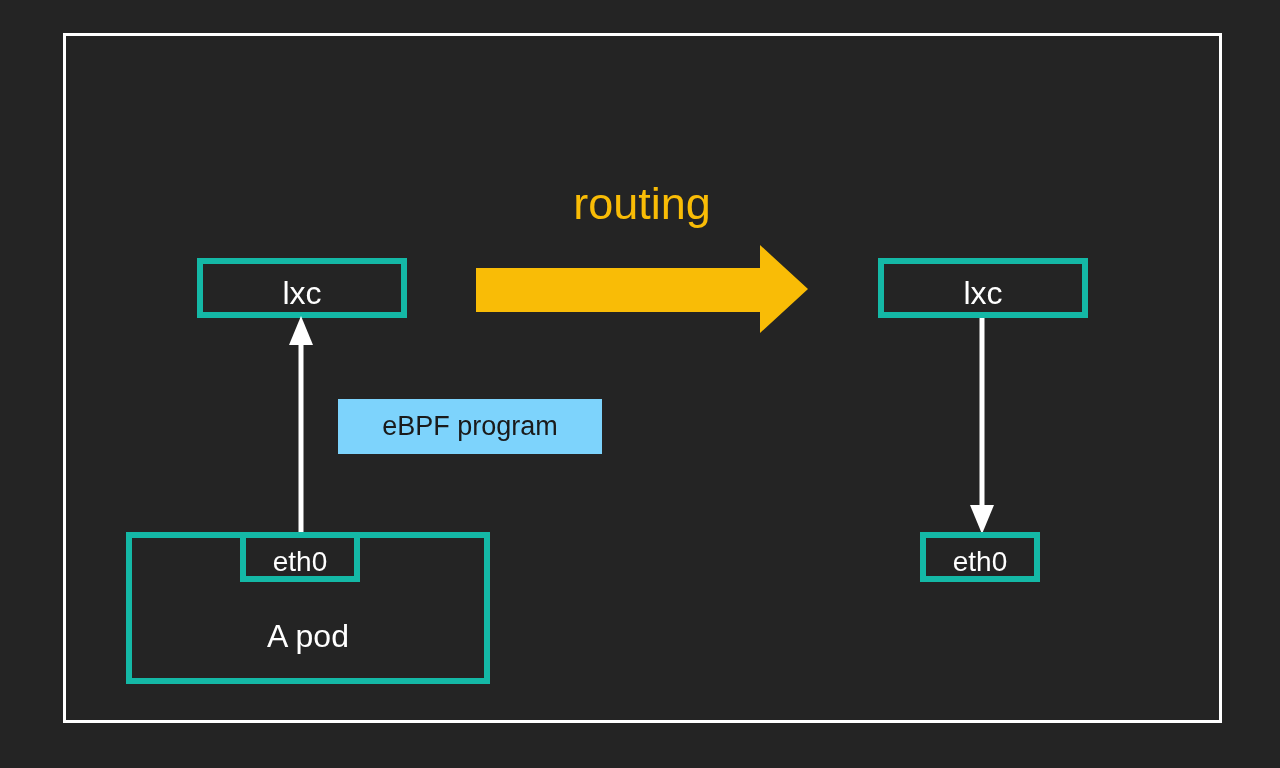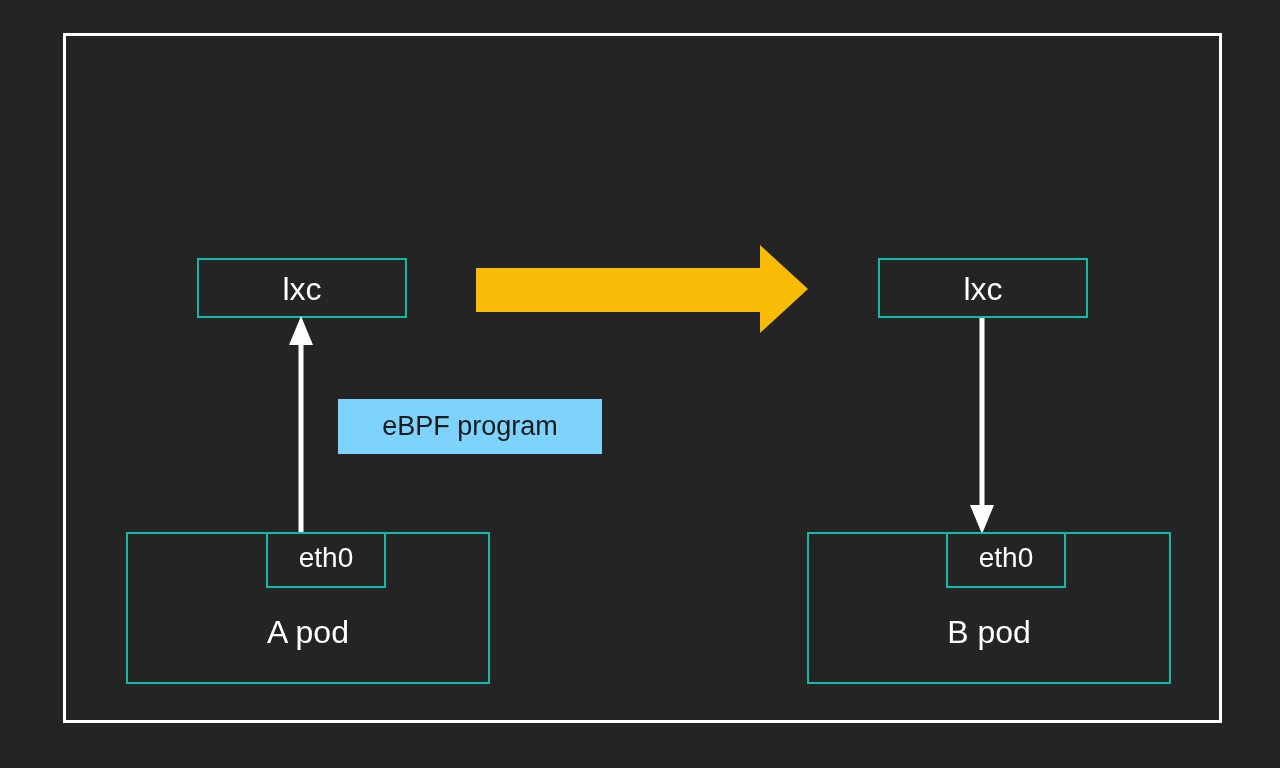--- a/index.html
+++ b/index.html
@@ -34,21 +34,21 @@
     left: 92px;
     top: 57px;
     color: #ffffff;
     font-size: 31px;
     letter-spacing: 0.2px;
     white-space: nowrap;
   }
   
   .box {
     position: absolute;
-    border: 2px solid #14b8a6;
+    border: 6px solid #14b8a6;
     box-sizing: border-box;
     background: #242424;
   }
   .box-label {
     position: absolute;
     left: 0;
     width: 100%;
     text-align: center;
     color: #ffffff;
     white-space: nowrap;
@@ -62,21 +62,21 @@
   .lxc-right { left: 878px; top: 258px; }
 
   .pod-box { width: 364px; height: 152px; }
   .pod-left  { left: 126px; top: 532px; }
   .pod-right { left: 807px; top: 532px; }
   .pod-box .box-label {
     top: 80px;
     font-size: 32px;
   }
 
-  .eth-box { width: 120px; height: 56px; z-index: 4; margin-left: 26px; }
+  .eth-box { width: 120px; height: 50px; z-index: 4; }
   .eth-left  { left: 240px; top: 532px; }
   .eth-right { left: 920px; top: 532px; }
   .eth-box .box-label {
     top: 8px;
     font-size: 28px;
   }
 
   
   .ebpf-chip {
     position: absolute;
@@ -117,36 +117,34 @@
     z-index: 3;
   }
 </style>
 </head>
 <body>
 
 <div id="canvas">
 
   <div class="host-frame"></div>
 
+  <div class="routing-label">routing</div>
 
   <div class="box lxc-box lxc-left">
     <span class="box-label">lxc</span>
   </div>
 
   <div class="box lxc-box lxc-right">
     <span class="box-label">lxc</span>
   </div>
 
   <div class="box pod-box pod-left">
     <span class="box-label">A pod</span>
   </div>
 
-  <div class="box pod-box pod-right">
-    <span class="box-label">B pod</span>
-  </div>
 
   <div class="box eth-box eth-left">
     <span class="box-label">eth0</span>
   </div>
   <div class="box eth-box eth-right">
     <span class="box-label">eth0</span>
   </div>
 
   <div class="ebpf-chip">eBPF program</div>
 

